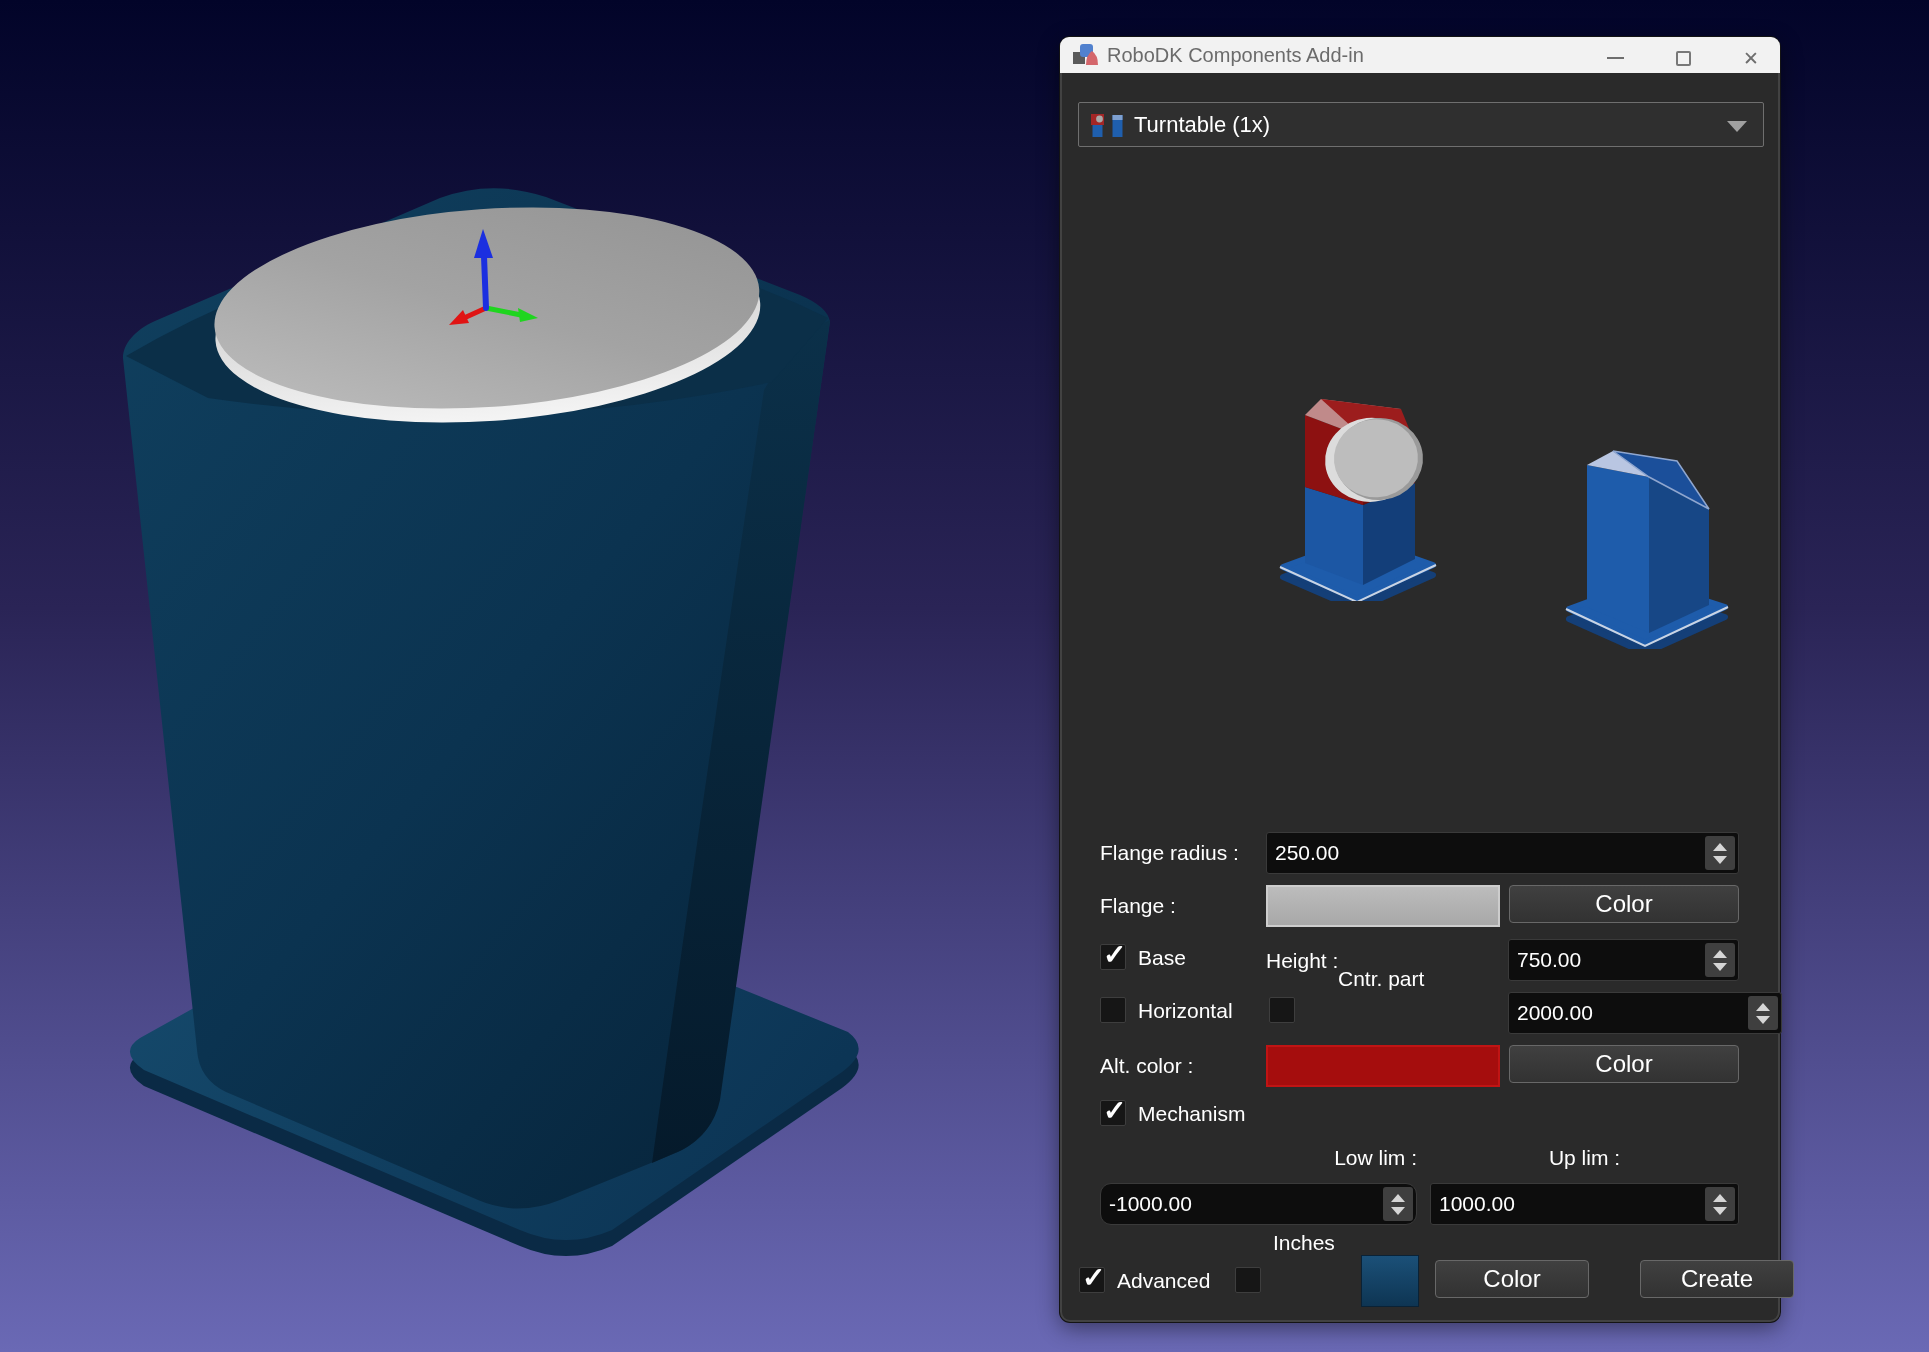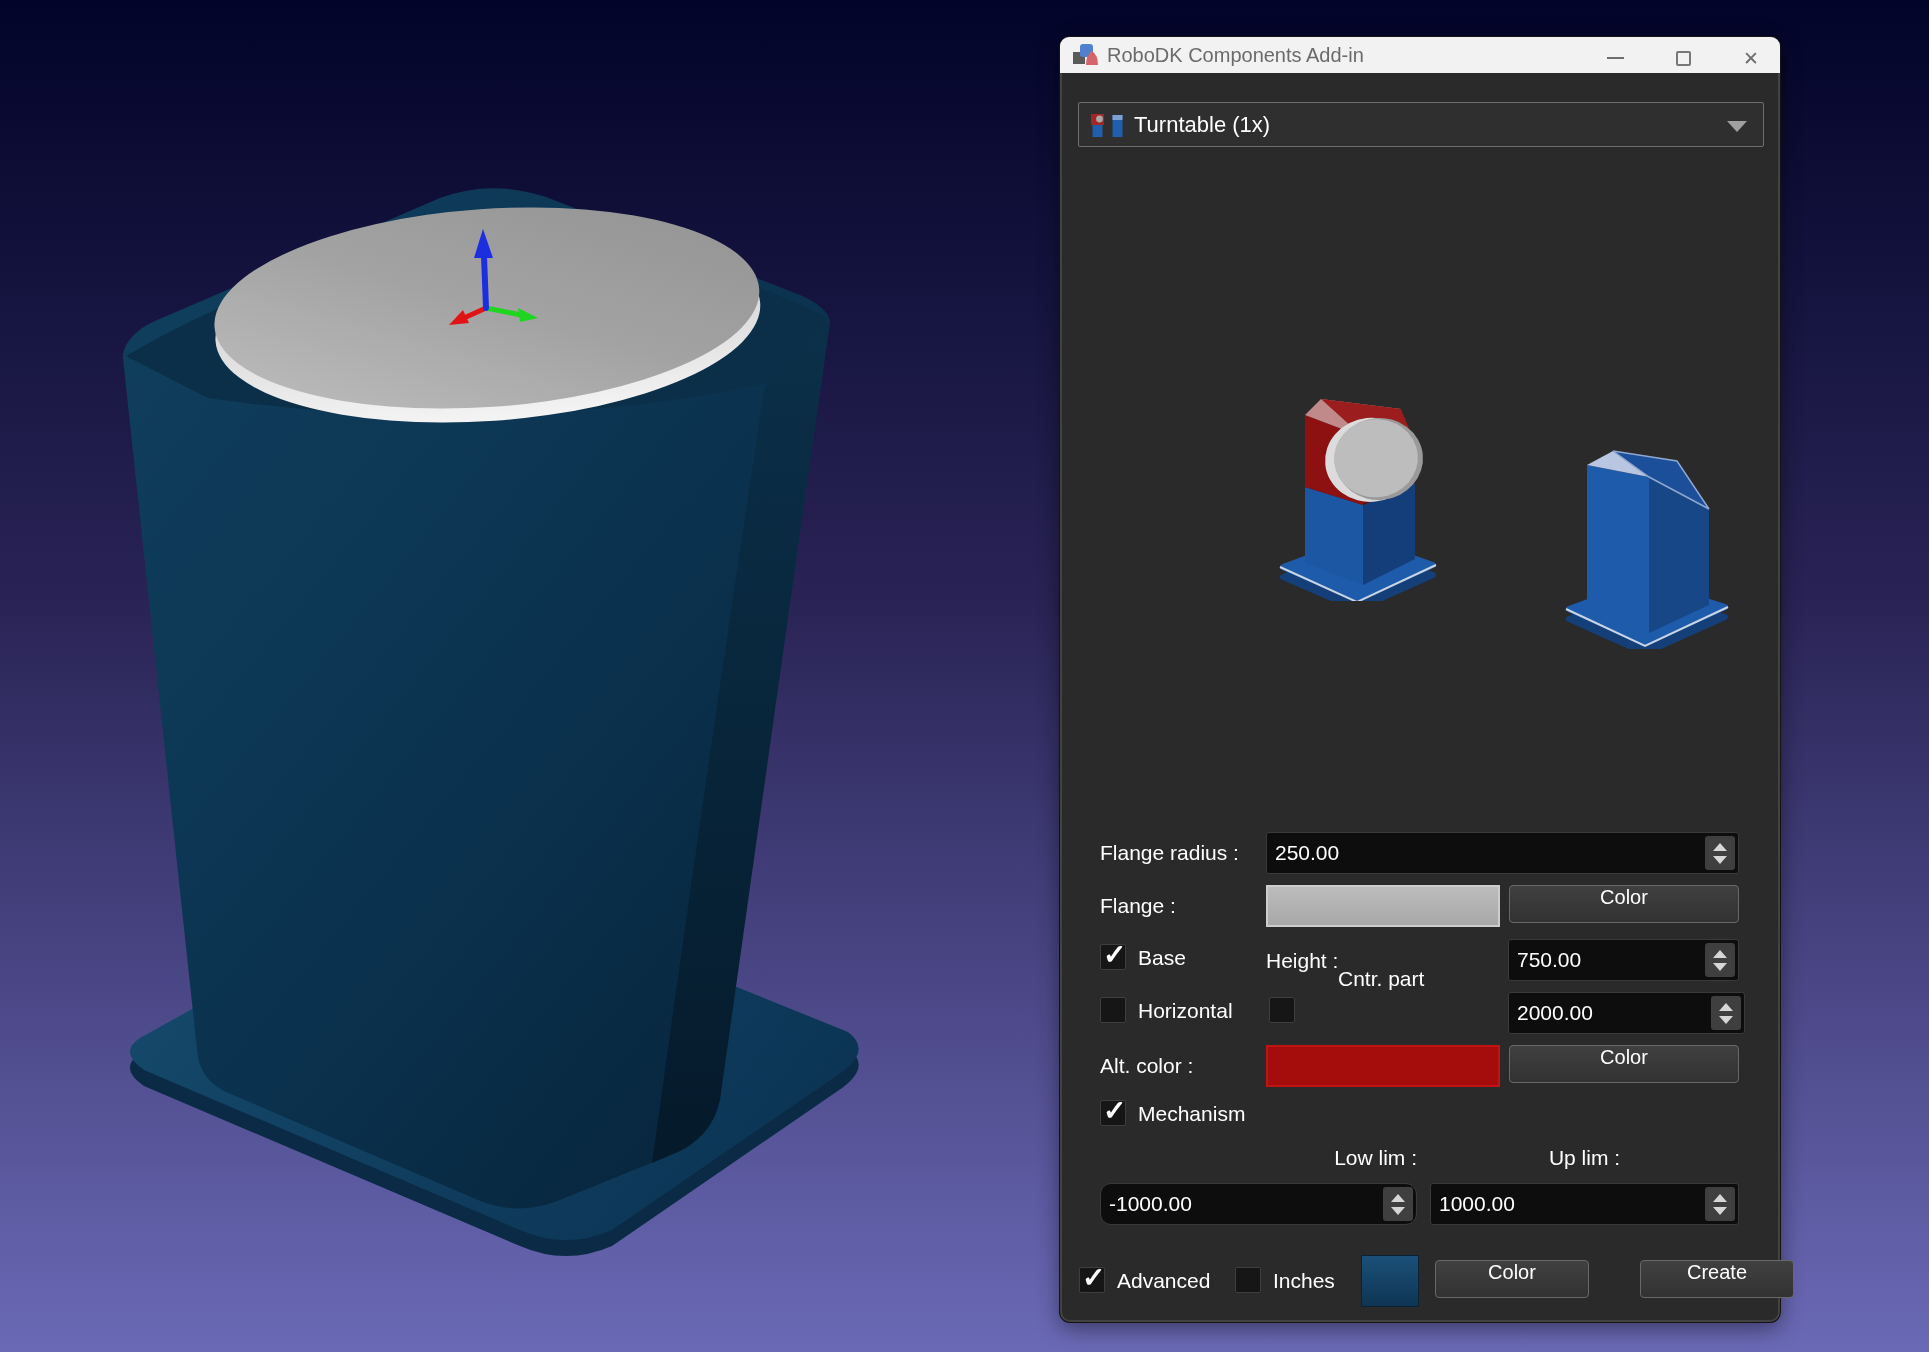--- a/index.html
+++ b/index.html
@@ -51,22 +51,22 @@
     position:absolute; height:42px; background:#0d0d0d; border:1px solid #3a3a3a;
     border-radius:3px; color:#fff; font-size:21px;
     display:flex; align-items:center; padding-left:8px;
   }
   .spin { position:absolute; right:3px; top:3px; width:30px; height:34px; background:#3f3f3f; border-radius:3px;
     display:flex; flex-direction:column; align-items:center; justify-content:center; gap:5px; }
   .tri-up { width:0; height:0; border-left:7px solid transparent; border-right:7px solid transparent; border-bottom:8px solid #d6d6d6; }
   .tri-dn { width:0; height:0; border-left:7px solid transparent; border-right:7px solid transparent; border-top:8px solid #d6d6d6; }
   .btn {
     position:absolute; height:38px; background:linear-gradient(180deg,#404040,#323232);
-    border:1px solid #686868; border-radius:4px; color:#fff; font-size:20px;
-    display:flex; align-items:flex-start; justify-content:center; cursor:default;
+    border:1px solid #686868; border-radius:4px; color:#fff; font-size:24px;
+    display:flex; align-items:center; justify-content:center; cursor:default;
   }
   .cb { position:absolute; width:26px; height:26px; background:#161616; border:1px solid #3e3e3e; border-radius:2px; }
   .cb .check { position:absolute; left:2px; top:-7px; color:#fff; font-size:28px; font-weight:bold; }
   .swatch { position:absolute; height:42px; }
   .swatch-flange { background:linear-gradient(180deg,#bcbcbc,#a8a8a8); border:2px solid #cdcdcd; }
   .swatch-alt { background:#a50d0d; border:2px solid #c01414; }
   .swatch-body { background:linear-gradient(180deg,#1b5078,#0e3553); border:1px solid #0a2236; }
 </style>
 </head>
 <body>
@@ -213,21 +213,21 @@
     <span class="spin">
       <span class="tri-up"></span>
       <span class="tri-dn"></span>
     </span>
   </div>
 
   <span class="cb" style="left:38px;top:958px;"></span>
   <span class="lbl" style="left:76px;top:960px;">Horizontal</span>
   <span class="cb" style="left:207px;top:958px;"></span>
   <span class="lbl" style="left:245px;top:928px;margin-left:31px;">Cntr. part</span>
-  <div class="field" style="left:446px;top:953px;width:237px;">
+  <div class="field" style="left:446px;top:953px;width:274px;">
     <span>2000.00</span>
     <span class="spin">
       <span class="tri-up"></span>
       <span class="tri-dn"></span>
     </span>
   </div>
 
   <span class="lbl" style="left:38px;top:1015px;">Alt. color :</span>
   <div class="swatch swatch-alt" style="left:204px;top:1006px;width:234px;"></div>
   <div class="btn" style="left:447px;top:1006px;width:230px;">
@@ -255,21 +255,21 @@
       <span class="tri-up"></span>
       <span class="tri-dn"></span>
     </span>
   </div>
 
   <span class="cb" style="left:17px;top:1228px;">
     <span class="check">✓</span>
   </span>
   <span class="lbl" style="left:55px;top:1230px;">Advanced</span>
   <span class="cb" style="left:173px;top:1228px;"></span>
-  <span class="lbl" style="left:211px;top:1230px;">Inches</span>
+  <span class="lbl" style="left:211px;top:1192px;">Inches</span>
   <div class="swatch swatch-body" style="left:299px;top:1216px;width:58px;height:52px;"></div>
   <div class="btn" style="left:373px;top:1221px;width:154px;">
     <span>Color</span>
   </div>
   <div class="btn" style="left:545px;top:1221px;width:154px;margin-left:33px;">
     <span>Create</span>
   </div>
 </div>
 
 </body></html>

